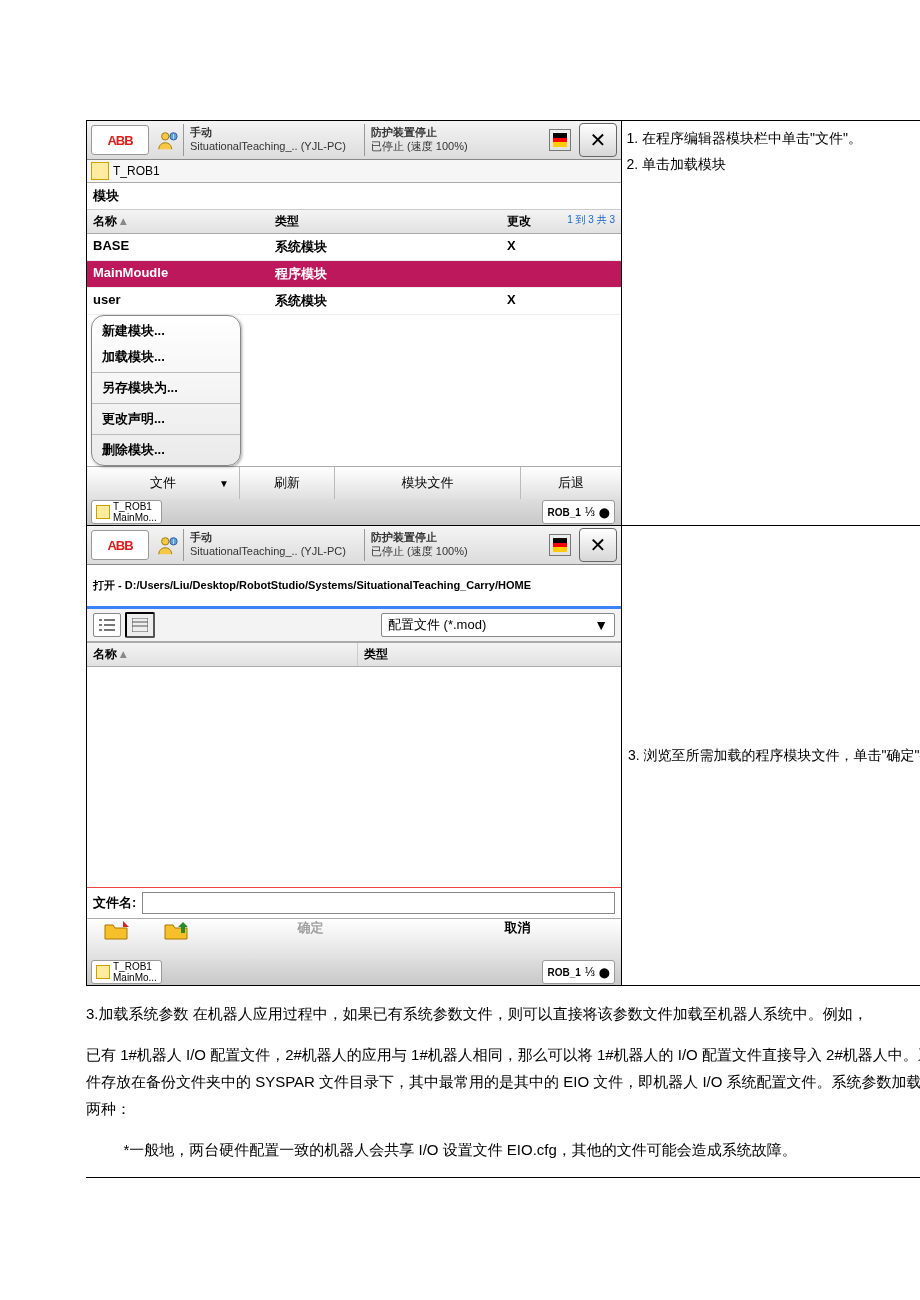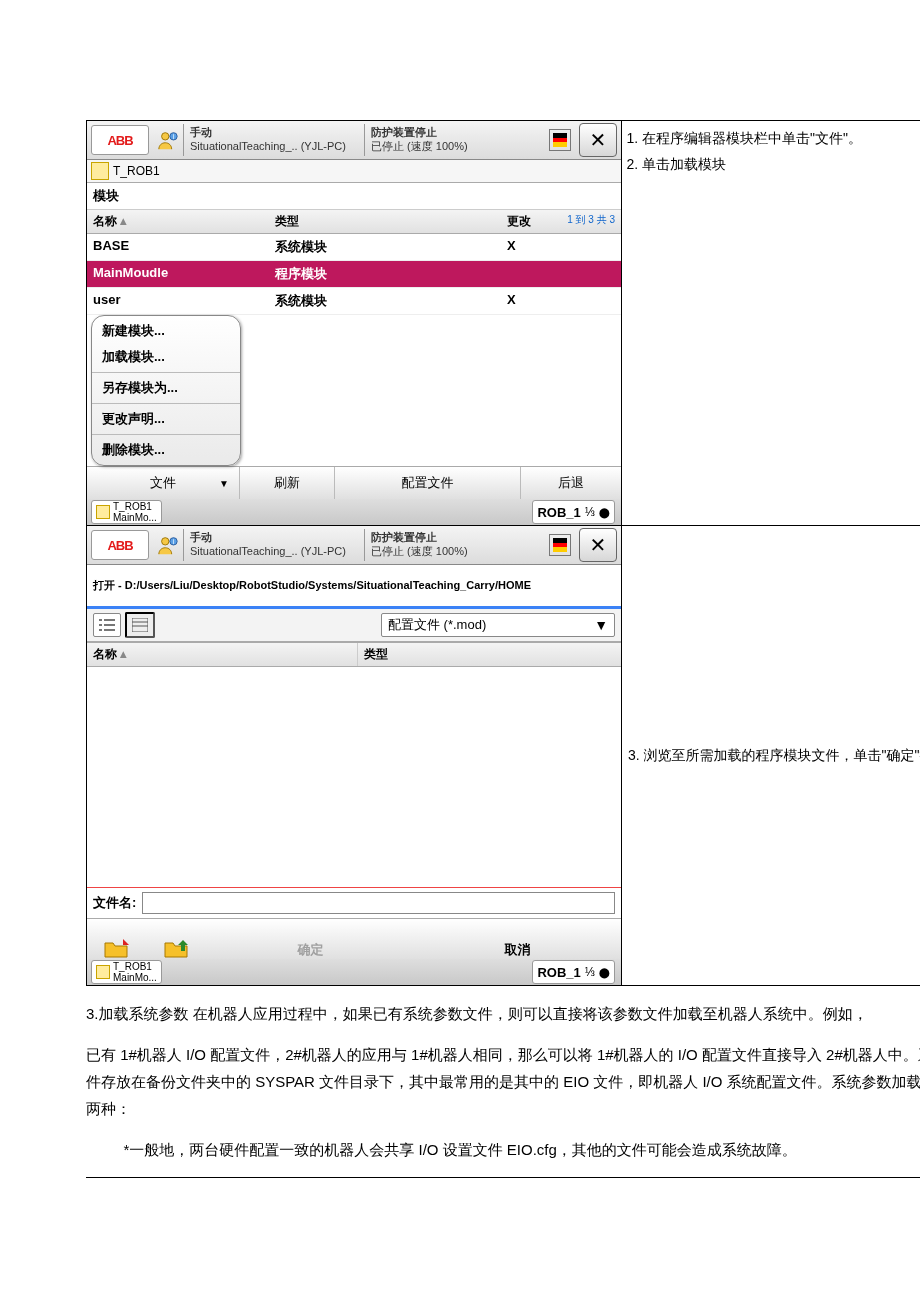--- a/index.html
+++ b/index.html
@@ -42,36 +42,36 @@
   .botbar>div{display:flex;align-items:center;justify-content:center;border-right:1px solid #bbb}
   .botbar .file{width:152px;position:relative}
   .botbar .file::after{content:"\25BC";position:absolute;right:10px;font-size:10px}
   .botbar .b-ref{width:94px}.botbar .b-show{flex:1}.botbar .b-back{width:100px;border-right:0}
 
   .tray{display:flex;height:26px;background:linear-gradient(#dedede,#c8c8c8);align-items:center;font-size:10px}
   .tray .tab{height:22px;border:1px solid #999;border-radius:3px;background:#fff;margin-left:4px;padding:0 4px;display:flex;align-items:center;gap:3px}
   .tray .tab .ic2{width:12px;height:12px;border:1px solid #c9a400;background:#ffec9e}
   .tray .rt{margin-left:auto;margin-right:6px;height:22px;border:1px solid #999;border-radius:3px;background:#fff;padding:0 4px;display:flex;align-items:center;gap:4px}
   .tray .rt .sig{font-size:12px}
-  .tray .rt .rob{font-size:13px;font-weight:bold}
+  .tray .rt .rob{font-size:10px;font-weight:bold}
 
   
   .path{padding:13px 6px;border-bottom:3px solid #3b82f6;font:bold 11px Arial}
   .viewbar{display:flex;align-items:center;height:32px;border-bottom:1px solid #aaa;background:#f3f3f3;padding:0 6px}
   .viewbar .vb{width:26px;height:22px;border:1px solid #888;border-radius:2px;background:#fff;margin-right:4px;display:flex;align-items:center;justify-content:center}
   .viewbar .sel{border:2px inset #555;background:#eee}
   .filter{margin-left:auto;width:220px;height:22px;border:1px solid #888;border-radius:2px;background:#fff;display:flex;align-items:center;padding:0 6px;font-family:Arial}
   .filter .dd{margin-left:auto;font-size:14px}
   .hdr2{display:flex;background:linear-gradient(#f4f4f4,#e1e1e1);border-top:1px solid #aaa;border-bottom:1px solid #aaa;font-weight:bold;font-size:12px}
   .hdr2 .c1{width:258px;padding:3px 6px;border-right:1px solid #ccc}
   .hdr2 .c2{flex:1;padding:3px 6px}
   .empty{height:220px}
   .fname{display:flex;align-items:center;height:30px;border-top:1px solid #ef4444;font-weight:bold;padding:0 6px}
   .fname input{flex:1;margin-left:6px;border:1px solid #888;height:18px}
-  .bot2{display:flex;height:40px;border-top:1px solid #aaa;background:linear-gradient(#fff,#e0e0e0);align-items:flex-end}
+  .bot2{display:flex;height:40px;border-top:1px solid #aaa;background:linear-gradient(#fff,#e0e0e0);align-items:flex-start}
   .bot2 .ico{width:60px;display:flex;justify-content:center;font-size:22px}
   .bot2 .btn{flex:1;text-align:center;font-weight:bold}
   .bot2 .dis{color:#a0a0a0}
 
   
   .para{margin:14px 0;line-height:1.8;font-size:15px}
   .hang{padding-left:2em;text-indent:-2em}
   .ind2{padding-left:2.5em}
   hr.end{border:0;border-top:1px solid #000;margin:8px 0 0}
 </style>
@@ -140,21 +140,21 @@
     <div class="sep"></div>
     <div class="mi">另存模块为...</div>
     <div class="sep"></div>
     <div class="mi">更改声明...</div>
     <div class="sep"></div>
     <div class="mi">删除模块...</div>
   </div>
   <div class="botbar">
     <div class="file">文件</div>
     <div class="b-ref">刷新</div>
-    <div class="b-show">配置文件</div>
+    <div class="b-show">模块文件</div>
     <div class="b-back">后退</div>
   </div>
   <div class="tray">
     <div class="tab">
       <div class="ic2"></div>
       <div><span>T_ROB1</span><br><span>MainMo...</span></div>
     </div>
     <div class="rt">
       <span class="rob">ROB_1</span>
       <span class="sig">⅓</span>

